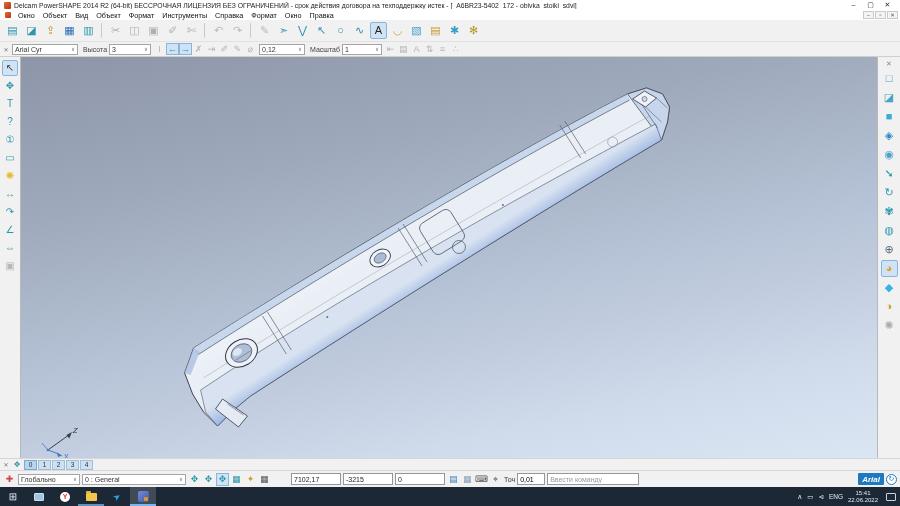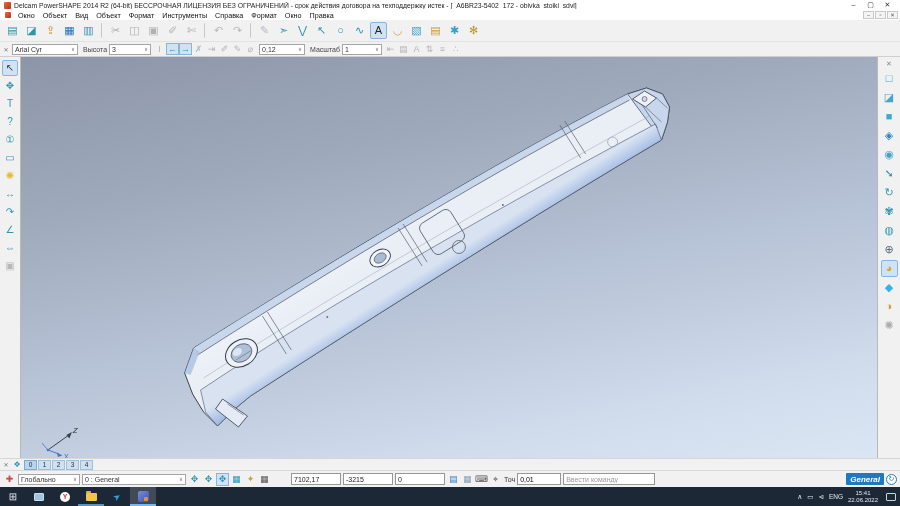--- a/index.html
+++ b/index.html
@@ -68,21 +68,21 @@
   .level-tab.active { background:#b9d4ec; border-color:#7ea8cc; }
 
   
   .statusbar { height:17px; background:#f1f1f1; border-top:1px solid #d8d8d8;
     display:flex; align-items:center; font-size:7px; color:#333; gap:2px; padding:0 3px; }
   .sbi { width:13px; height:13px; display:flex; align-items:center; justify-content:center;
     font-size:9px; }
   .sbi.active { background:#cfe3f5; border:1px solid #8ab4dd; }
   .coord { width:50px; height:12px; background:#fff; border:1px solid #979797;
     font-size:7px; color:#222; padding:0 2px; font-family:"Liberation Sans",sans-serif; }
-  .tol-input { width:44px; height:12px; background:#fff; border:1px solid #979797; font-size:7px; padding:0 2px;}
+  .tol-input { width:28px; height:12px; background:#fff; border:1px solid #979797; font-size:7px; padding:0 2px;}
   .cmd-input { width:92px; height:12px; background:#fff; border:1px solid #979797; font-size:7px; padding:0 2px;}
   .cmd-input::placeholder { color:#9a9a9a; }
   .delcam-wrap { margin-left:auto; display:flex; align-items:center; gap:2px; }
   .delcam-logo { background:#1e79c0; color:#fff; font-style:italic; font-weight:bold;
     font-size:8px; height:12px; padding:0 4px; display:flex; align-items:center; border-radius:1px; }
   .delcam-globe { width:11px; height:11px; border-radius:50%; background:#fff;
     border:1px solid #1e79c0; color:#1e79c0; font-size:7px; display:flex; align-items:center; justify-content:center; }
 
   
   .taskbar { height:19px; background:#1d2837; display:flex; align-items:center; color:#e5e9ef; }
@@ -366,21 +366,21 @@
   <span style="display:flex;gap:1px">
       <span class="sbi" style="color: rgb(58, 127, 193);">▤</span>
       <span class="sbi" style="color: rgb(138, 160, 181);">▦</span>
       <span class="sbi" style="color: rgb(85, 85, 85);">⌨</span>
       <span class="sbi" style="color: rgb(85, 85, 85);">⌖</span>
     </span>
   <span>Точ</span>
   <input class="tol-input" value="0,01" style="">
   <input class="cmd-input" placeholder="Ввести команду" style="">
   <span class="delcam-wrap">
-    <span class="delcam-logo">General</span>
+    <span class="delcam-logo">Arial</span>
     <span class="delcam-globe">↻</span>
   </span>
 </div>
 
 <div class="taskbar">
   <span class="tb-btn">
     <span class="start-glyph">⊞</span>
   </span>
   <span class="tb-btn">
     <span class="ico-monitor"></span>

